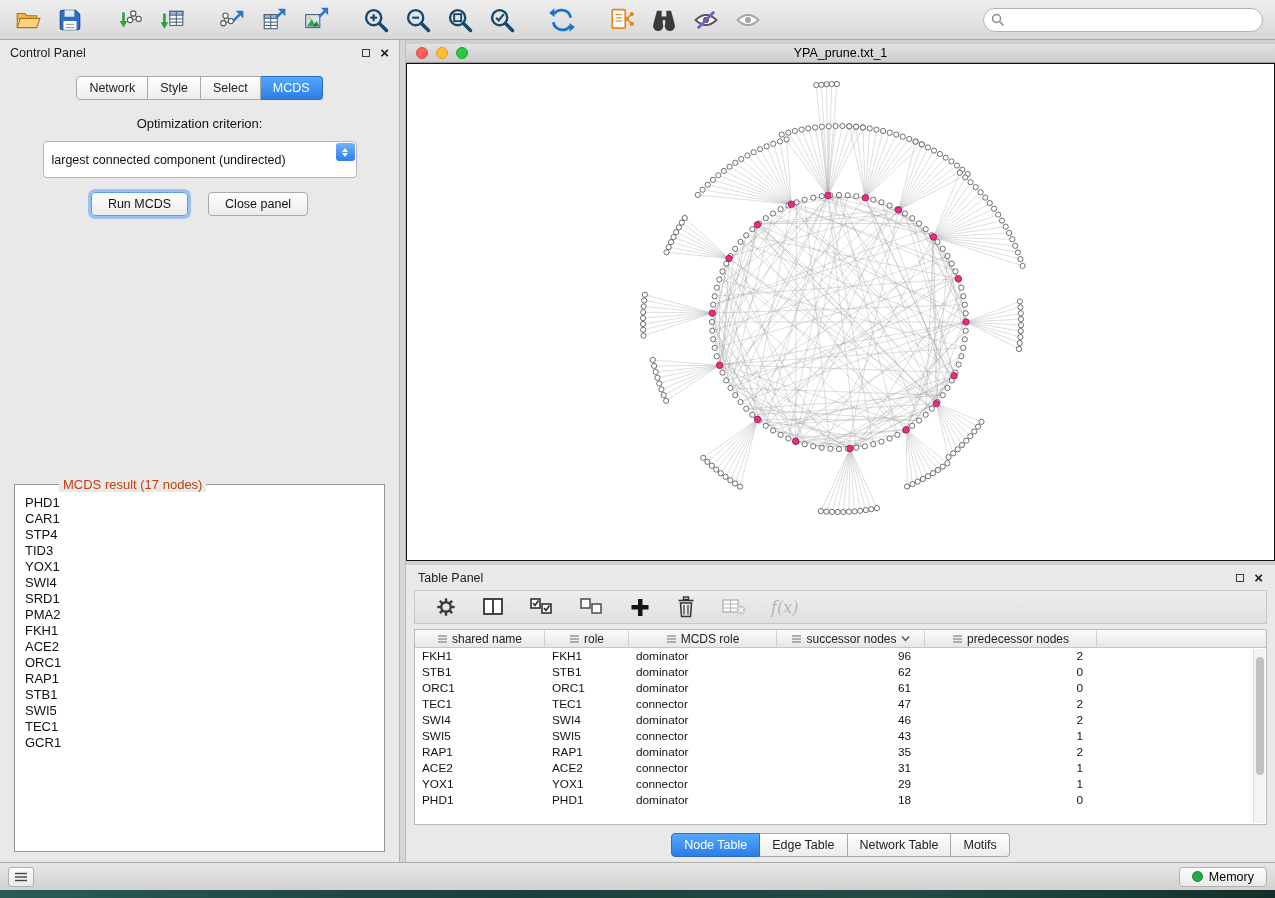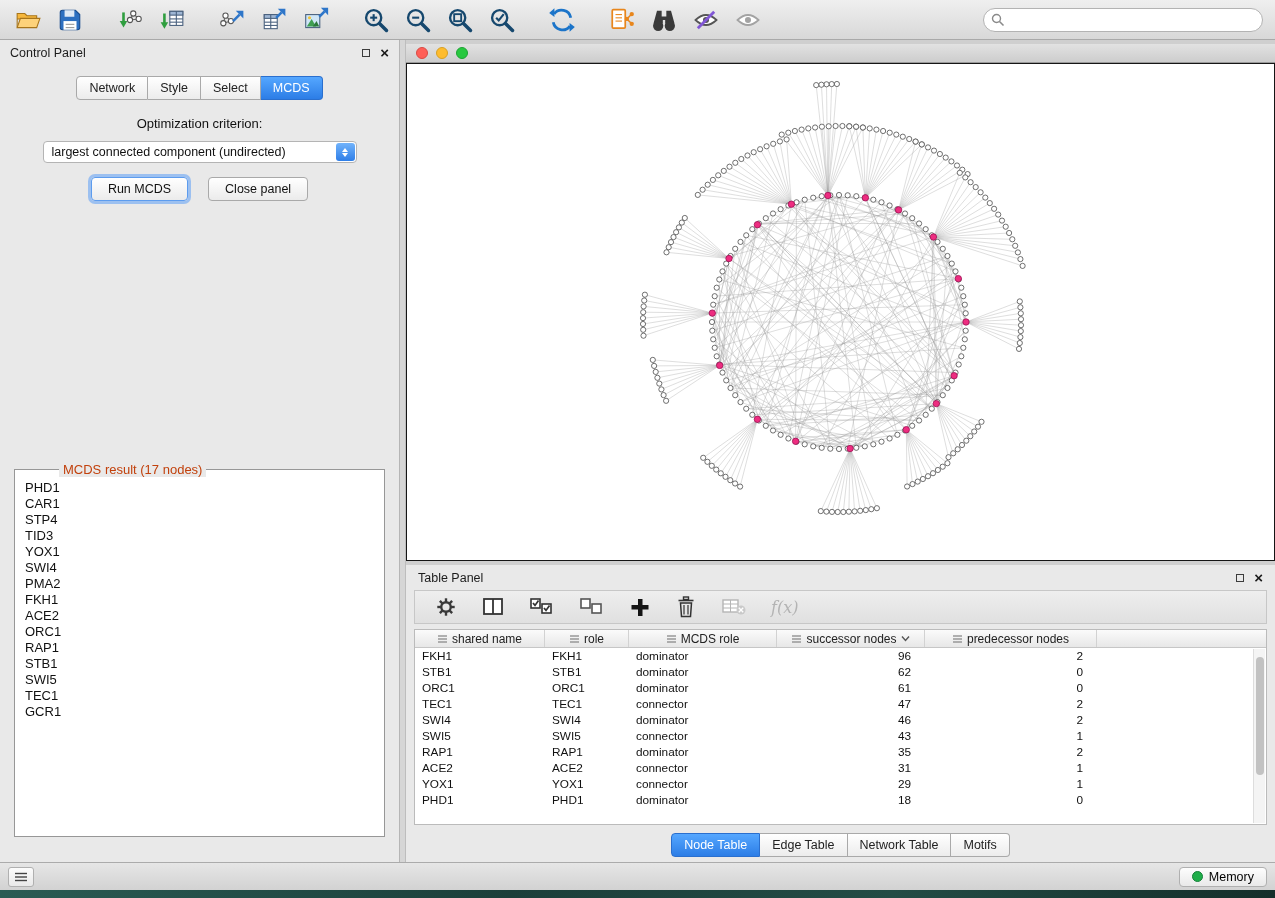--- a/index.html
+++ b/index.html
@@ -24,21 +24,21 @@
   .panel-title{font-size:12.5px;color:#1c1c1c;}
   .panel-header-btns{margin-left:auto;display:flex;align-items:center;gap:10px;}
   .float-box{width:8px;height:8px;border:1.5px solid #3c3c3c;display:inline-block;}
   .close-x{font-size:15px;font-weight:bold;color:#1a1a1a;line-height:10px;cursor:pointer;}
   .seg{display:flex;justify-content:center;margin-top:10px;}
   .seg-btn{font-family:"Liberation Sans",sans-serif;font-size:12.5px;padding:4px 12px;background:linear-gradient(#ffffff,#ececec);border:1px solid #a9a9a9;border-left-width:0;color:#222;cursor:pointer;}
   .seg-btn:first-child{border-left-width:1px;border-radius:4px 0 0 4px;}
   .seg-btn:last-child{border-radius:0 4px 4px 0;}
   .seg-btn.active{background:linear-gradient(#55a7ff,#2c7de6);border-color:#2a6fce;color:#fff;}
   .opt-label{text-align:center;margin-top:16px;font-size:13px;}
-  .combo{width:314px;height:22px;margin:10px auto 0;background:#fff;border:1px solid #b4b4b4;border-radius:4px;display:flex;align-items:center;position:relative;padding-left:8px;font-size:12.5px;cursor:pointer;}
+  .combo{width:314px;height:37px;margin:10px auto 0;background:#fff;border:1px solid #b4b4b4;border-radius:4px;display:flex;align-items:center;position:relative;padding-left:8px;font-size:12.5px;cursor:pointer;}
   .combo-btn{position:absolute;right:1px;top:1px;width:19px;height:18px;border-radius:3px;background:linear-gradient(#71b3fb,#2e7ee8);display:flex;flex-direction:column;align-items:center;justify-content:center;gap:1px;}
   .chev{width:0;height:0;border-left:3.5px solid transparent;border-right:3.5px solid transparent;}
   .chev.up{border-bottom:4px solid #fff;}
   .chev.down{border-top:4px solid #fff;}
   .btn-row{display:flex;justify-content:center;gap:20px;margin-top:14px;}
   .btn{font-family:"Liberation Sans",sans-serif;font-size:12.5px;padding:4px 16px;background:linear-gradient(#ffffff,#ebebeb);border:1px solid #a9a9a9;border-radius:4px;cursor:pointer;color:#111;}
   .btn.focused{box-shadow:0 0 0 3px rgba(105,165,245,.6);border-color:#5d9cee;}
   .result-box{margin:268px 14px 0;border:1px solid #979797;background:#fff;position:relative;height:368px;}
   .result-legend{position:absolute;top:-8px;left:8px;background:#e9e9e9;padding:0 4px;font-size:13px;color:#c2410c;margin-left:36px;}
   .result-list{position:absolute;inset:10px 4px 4px 6px;overflow:hidden;}
@@ -302,20 +302,21 @@
 
       <div class="result-box">
         <span class="result-legend">MCDS result (17 nodes)</span>
         <div class="result-list">
             <div class="mcds-item">PHD1</div>
             <div class="mcds-item">CAR1</div>
             <div class="mcds-item">STP4</div>
             <div class="mcds-item">TID3</div>
             <div class="mcds-item">YOX1</div>
             <div class="mcds-item">SWI4</div>
+            <div class="mcds-item">SRD1</div>
             <div class="mcds-item">PMA2</div>
             <div class="mcds-item">FKH1</div>
             <div class="mcds-item">ACE2</div>
             <div class="mcds-item">ORC1</div>
             <div class="mcds-item">RAP1</div>
             <div class="mcds-item">STB1</div>
             <div class="mcds-item">SWI5</div>
             <div class="mcds-item">TEC1</div>
             <div class="mcds-item">GCR1</div>
           </div>
@@ -325,20 +326,21 @@
     <div class="vsplit"></div>
 
     <div class="right-col">
 
       <div class="nv-titlebar">
         <span class="lights">
           <span class="light red"></span>
           <span class="light yellow"></span>
           <span class="light green"></span>
         </span>
+        <span class="nv-title">YPA_prune.txt_1</span>
       </div>
 
       <div class="net-canvas">
         <svg id="network-svg" width="867" height="496" viewBox="0 0 867 496">
             <path d="M350.4 160.7L490.4 370.8M350.4 160.7L524.8 344.7M350.4 160.7L345.3 165.2M350.4 160.7L540.5 324.0M350.4 160.7L498.0 149.5M350.4 160.7L312.3 300.5M350.4 160.7L319.2 316.4M350.4 160.7L306.2 275.3M350.4 160.7L558.7 249.3M384.4 140.2L397.7 135.7M384.4 140.2L319.2 199.6M384.4 140.2L449.3 132.2M384.4 140.2L524.8 171.3M384.4 140.2L345.3 350.8M384.4 140.2L530.5 338.1M384.4 140.2L548.5 308.6M384.4 140.2L358.8 154.2M384.4 140.2L548.5 207.4M420.9 131.5L328.2 331.2M420.9 131.5L306.2 275.3M420.9 131.5L505.2 154.2M420.9 131.5L358.8 361.8M420.9 131.5L389.5 138.3M420.9 131.5L466.3 380.3M420.9 131.5L449.3 383.8M420.9 131.5L323.5 324.0M420.9 131.5L406.2 133.7M458.4 133.8L544.8 316.4M458.4 133.8L466.3 135.7M458.4 133.8L530.5 338.1M458.4 133.8L406.2 133.7M458.4 133.8L474.5 138.3M458.4 133.8L414.7 132.2M458.4 133.8L544.8 316.4M491.6 145.9L557.8 240.7M491.6 145.9L540.5 192.0M491.6 145.9L440.7 384.7M491.6 145.9L449.3 132.2M491.6 145.9L323.5 192.0M491.6 145.9L328.2 331.2M491.6 145.9L315.5 308.6M491.6 145.9L339.2 344.7M526.4 173.0L414.7 383.8M526.4 173.0L474.5 138.3M526.4 173.0L518.7 350.8M526.4 173.0L530.5 338.1M526.4 173.0L558.7 249.3M526.4 173.0L306.2 240.7M526.4 173.0L559.0 258.0M551.3 214.6L505.2 154.2M551.3 214.6L524.8 171.3M551.3 214.6L540.5 192.0M551.3 214.6L333.5 338.1M551.3 214.6L518.7 165.2M551.3 214.6L307.7 232.2M551.3 214.6L449.3 383.8M551.3 214.6L307.7 283.8M551.3 214.6L339.2 171.3M559.0 258.0L557.8 240.7M559.0 258.0L548.5 207.4M559.0 258.0L512.1 159.5M559.0 258.0L333.5 338.1M559.0 258.0L366.0 149.5M559.0 258.0L305.0 258.0M559.0 258.0L373.6 370.8M559.0 258.0L319.2 316.4M547.1 311.7L498.0 149.5M547.1 311.7L440.7 384.7M547.1 311.7L366.0 366.5M547.1 311.7L498.0 366.5M547.1 311.7L381.4 141.5M547.1 311.7L414.7 383.8M547.1 311.7L505.2 154.2M547.1 311.7L358.8 154.2M547.1 311.7L498.0 366.5M547.1 311.7L423.3 384.7M529.3 339.6L345.3 350.8M529.3 339.6L406.2 382.3M529.3 339.6L440.7 384.7M529.3 339.6L432.0 131.0M529.3 339.6L558.7 249.3M529.3 339.6L351.9 159.5M529.3 339.6L540.5 192.0M529.3 339.6L351.9 159.5M529.3 339.6L524.8 171.3M529.3 339.6L556.3 283.8M499.3 365.7L389.5 377.7M499.3 365.7L339.2 171.3M499.3 365.7L381.4 374.5M499.3 365.7L319.2 199.6M499.3 365.7L554.3 223.7M499.3 365.7L548.5 207.4M499.3 365.7L482.6 374.5M499.3 365.7L556.3 232.2M443.1 384.5L530.5 338.1M443.1 384.5L323.5 324.0M443.1 384.5L319.2 316.4M443.1 384.5L558.7 266.7M443.1 384.5L366.0 366.5M443.1 384.5L306.2 275.3M388.6 377.3L498.0 149.5M388.6 377.3L482.6 141.5M388.6 377.3L440.7 131.3M388.6 377.3L432.0 385.0M388.6 377.3L315.5 207.4M388.6 377.3L397.7 380.3M388.6 377.3L307.7 232.2M388.6 377.3L389.5 138.3M388.6 377.3L457.8 382.3M350.4 355.3L512.1 356.5M350.4 355.3L305.0 258.0M350.4 355.3L544.8 199.6M350.4 355.3L432.0 131.0M350.4 355.3L498.0 149.5M350.4 355.3L474.5 377.7M312.7 301.4L312.3 215.5M312.7 301.4L466.3 380.3M312.7 301.4L328.2 184.8M312.7 301.4L559.0 258.0M312.7 301.4L328.2 331.2M312.7 301.4L482.6 141.5M305.3 249.1L323.5 324.0M305.3 249.1L333.5 338.1M305.3 249.1L423.3 131.3M305.3 249.1L381.4 141.5M305.3 249.1L557.8 240.7M305.3 249.1L366.0 366.5M322.0 194.5L305.3 266.7M322.0 194.5L315.5 308.6M322.0 194.5L530.5 338.1M322.0 194.5L397.7 135.7M322.0 194.5L312.3 215.5M322.0 194.5L524.8 344.7M322.0 194.5L312.3 215.5M322.0 194.5L305.3 266.7M323.5 324.0L535.8 331.2M351.9 356.5L414.7 383.8M423.3 384.7L397.7 135.7M490.4 145.2L351.9 159.5M319.2 316.4L457.8 133.7M358.8 361.8L518.7 350.8M414.7 132.2L524.8 171.3M540.5 192.0L323.5 324.0M309.7 292.3L358.8 361.8M366.0 366.5L306.2 275.3M406.2 382.3L457.8 382.3M548.5 308.6L312.3 300.5M548.5 207.4L351.9 356.5M540.5 324.0L474.5 138.3M381.4 141.5L544.8 199.6M530.5 177.9L358.8 361.8M557.8 240.7L389.5 377.7M312.3 300.5L556.3 283.8M440.7 131.3L535.8 184.8M319.2 199.6L423.3 384.7M554.3 223.7L535.8 184.8M312.3 215.5L556.3 283.8M512.1 159.5L351.9 159.5M306.2 240.7L381.4 374.5M339.2 171.3L307.7 283.8M423.3 131.3L512.1 356.5M397.7 135.7L312.3 300.5M397.7 380.3L328.2 184.8M466.3 135.7L512.1 159.5M432.0 131.0L309.7 223.7M323.5 324.0L366.0 149.5M505.2 361.8L312.3 300.5M306.2 240.7L518.7 165.2M558.7 266.7L333.5 177.9M474.5 138.3L307.7 283.8M556.3 232.2L323.5 324.0M554.3 292.3L397.7 380.3M339.2 344.7L535.8 331.2M333.5 338.1L457.8 382.3M315.5 207.4L512.1 356.5M315.5 308.6L351.9 159.5M312.3 300.5L339.2 171.3M373.6 370.8L307.7 283.8M530.5 338.1L345.3 165.2M457.8 382.3L366.0 366.5M558.7 266.7L449.3 383.8M315.5 207.4L351.9 356.5M557.8 275.3L540.5 192.0M381.4 374.5L432.0 131.0M540.5 192.0L305.3 266.7M449.3 383.8L490.4 370.8M490.4 370.8L406.2 382.3M548.5 308.6L423.3 131.3M512.1 356.5L339.2 344.7M540.5 324.0L358.8 361.8M333.5 177.9L524.8 344.7M482.6 374.5L309.7 223.7M406.2 133.7L518.7 165.2M498.0 366.5L544.8 316.4M432.0 131.0L490.4 370.8M384.4 140.2L379.6 75.4M384.4 140.2L372.9 77.4M384.4 140.2L366.2 79.8M384.4 140.2L359.6 82.3M384.4 140.2L353.1 85.2M384.4 140.2L346.7 88.2M384.4 140.2L340.5 91.5M384.4 140.2L334.3 95.0M384.4 140.2L328.3 98.8M384.4 140.2L322.5 102.7M384.4 140.2L316.8 106.9M384.4 140.2L311.2 111.3M384.4 140.2L305.9 115.9M384.4 140.2L300.7 120.7M384.4 140.2L295.6 125.7M384.4 140.2L290.8 130.9M420.9 131.5L455.9 63.5M420.9 131.5L449.1 62.7M420.9 131.5L442.3 62.3M420.9 131.5L435.4 62.0M420.9 131.5L428.6 62.0M420.9 131.5L421.7 62.3M420.9 131.5L414.9 62.7M420.9 131.5L408.1 63.5M420.9 131.5L401.3 64.4M420.9 131.5L394.6 65.6M420.9 131.5L387.9 67.0M420.9 131.5L381.3 68.7M420.9 131.5L374.7 70.6M458.4 133.8L514.8 80.4M458.4 133.8L508.6 77.6M458.4 133.8L502.2 75.0M458.4 133.8L495.8 72.7M458.4 133.8L489.3 70.6M458.4 133.8L482.7 68.7M458.4 133.8L476.1 67.0M458.4 133.8L469.4 65.6M458.4 133.8L462.7 64.4M458.4 133.8L455.9 63.5M458.4 133.8L449.1 62.7M458.4 133.8L442.3 62.3M491.6 145.9L560.6 110.1M491.6 145.9L555.3 105.7M491.6 145.9L550.0 101.5M491.6 145.9L544.4 97.4M491.6 145.9L538.7 93.6M491.6 145.9L532.9 90.0M491.6 145.9L527.0 86.6M491.6 145.9L521.0 83.4M491.6 145.9L514.8 80.4M491.6 145.9L508.6 77.6M526.4 173.0L615.6 201.9M526.4 173.0L613.4 195.1M526.4 173.0L610.9 188.4M526.4 173.0L608.2 181.8M526.4 173.0L605.3 175.3M526.4 173.0L602.1 169.0M526.4 173.0L598.7 162.7M526.4 173.0L595.0 156.6M526.4 173.0L591.2 150.6M526.4 173.0L587.1 144.8M526.4 173.0L582.8 139.1M526.4 173.0L578.3 133.6M526.4 173.0L573.6 128.3M526.4 173.0L568.7 123.1M526.4 173.0L563.6 118.2M526.4 173.0L558.3 113.4M526.4 173.0L552.8 108.8M559.0 258.0L612.0 284.9M559.0 258.0L612.8 279.0M559.0 258.0L613.4 273.1M559.0 258.0L613.8 267.1M559.0 258.0L614.0 261.2M559.0 258.0L614.0 255.2M559.0 258.0L613.8 249.3M559.0 258.0L613.4 243.3M559.0 258.0L612.8 237.4M529.3 339.6L541.5 393.2M529.3 339.6L546.2 389.3M529.3 339.6L550.7 385.3M529.3 339.6L555.0 381.0M529.3 339.6L559.3 376.7M529.3 339.6L563.3 372.2M529.3 339.6L567.2 367.5M529.3 339.6L571.0 362.7M529.3 339.6L574.5 357.8M499.3 365.7L500.1 422.5M499.3 365.7L505.5 420.1M499.3 365.7L510.7 417.6M499.3 365.7L515.9 415.0M499.3 365.7L521.0 412.2M499.3 365.7L526.0 409.2M499.3 365.7L530.9 406.0M499.3 365.7L535.7 402.7M499.3 365.7L540.4 399.2M443.1 384.5L413.8 447.1M443.1 384.5L419.4 447.6M443.1 384.5L425.0 447.9M443.1 384.5L430.7 448.0M443.1 384.5L436.3 448.0M443.1 384.5L441.9 447.7M443.1 384.5L447.6 447.4M443.1 384.5L453.2 446.8M443.1 384.5L458.8 446.1M443.1 384.5L464.3 445.2M443.1 384.5L469.9 444.2M350.4 355.3L296.2 393.8M350.4 355.3L300.4 397.8M350.4 355.3L304.8 401.8M350.4 355.3L309.2 405.6M350.4 355.3L313.8 409.3M350.4 355.3L318.5 412.8M350.4 355.3L323.3 416.2M350.4 355.3L328.1 419.5M350.4 355.3L333.1 422.6M312.7 301.4L245.8 295.9M312.7 301.4L247.1 301.9M312.7 301.4L248.7 307.9M312.7 301.4L250.4 313.8M312.7 301.4L252.3 319.6M312.7 301.4L254.4 325.4M312.7 301.4L256.6 331.1M312.7 301.4L259.1 336.8M305.3 249.1L237.9 230.7M305.3 249.1L237.2 236.5M305.3 249.1L236.6 242.4M305.3 249.1L236.2 248.2M305.3 249.1L236.0 254.1M305.3 249.1L236.0 260.0M305.3 249.1L236.2 265.8M305.3 249.1L236.5 271.7M322.0 194.5L277.8 154.0M322.0 194.5L274.8 158.6M322.0 194.5L271.9 163.4M322.0 194.5L269.1 168.2M322.0 194.5L266.5 173.1M322.0 194.5L264.0 178.1M322.0 194.5L261.7 183.2M322.0 194.5L259.5 188.3M420.9 131.5L429.9 20.0M420.9 131.5L424.7 20.1M420.9 131.5L419.5 20.3M420.9 131.5L414.4 20.7M420.9 131.5L409.2 21.1" class="net-edges"></path>
             <circle cx="559.0" cy="258.0" r="2.6" class="net-node"></circle>
             <circle cx="558.7" cy="249.3" r="2.6" class="net-node"></circle>
             <circle cx="557.8" cy="240.7" r="2.6" class="net-node"></circle>
             <circle cx="556.3" cy="232.2" r="2.6" class="net-node"></circle>
             <circle cx="554.3" cy="223.7" r="2.6" class="net-node"></circle>

